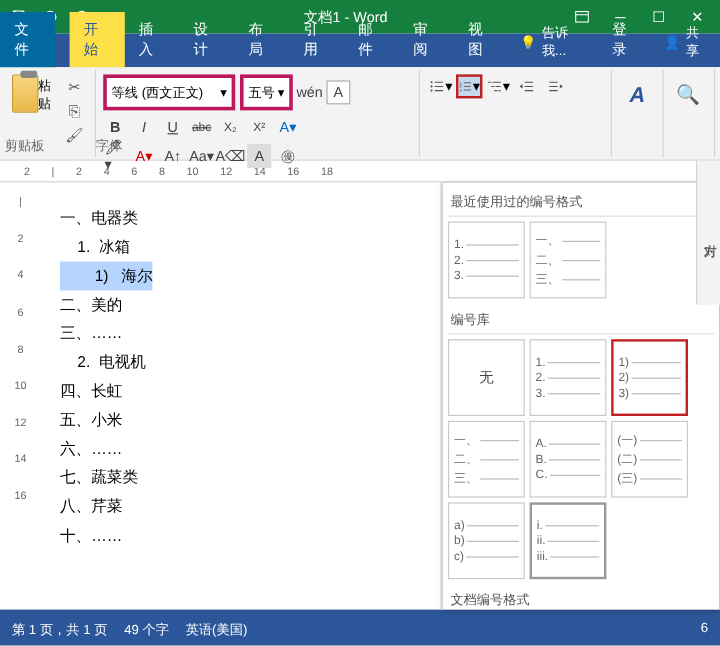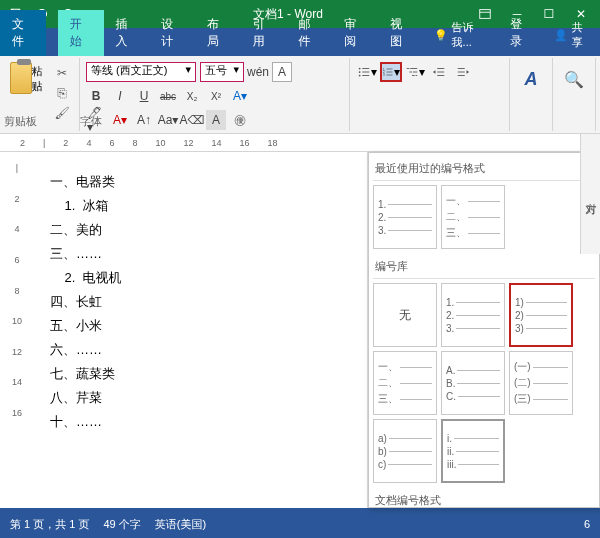--- a/index.html
+++ b/index.html
@@ -5,35 +5,35 @@
 *{box-sizing:border-box;margin:0;padding:0;font-family:"Microsoft YaHei",sans-serif}
 body{width:600px;height:538px;background:#fff;overflow:hidden;font-size:12px}
 .titlebar{height:28px;background:#15803d;color:#fff;display:flex;align-items:center;padding:0 4px}
 .qat{display:flex;gap:2px;align-items:center}
 .qat-btn{width:24px;height:24px;display:flex;align-items:center;justify-content:center;color:#fff}
 .title{flex:1;text-align:center;font-size:12px}
 .winctl{display:flex;gap:2px}
 .winctl-btn{width:30px;height:24px;display:flex;align-items:center;justify-content:center;color:#fff}
 .tabs{height:28px;background:#2b579a;display:flex;align-items:flex-end;color:#fff}
 .tab{padding:6px 12px;font-size:12px;cursor:pointer}
-.tab.active{background:#5eead4;color:#2b579a}
+.tab.active{background:#fde047;color:#2b579a}
 .tab.file{background:#0369a1;margin-right:12px}
 .tell{padding:6px 10px;font-size:11px;display:flex;align-items:center;gap:4px}
 .ribbon{height:78px;background:#f3f3f3;border-bottom:1px solid #d4d4d4;display:flex;padding:2px 4px}
 .group{border-right:1px solid #d4d4d4;padding:0 6px;display:flex;flex-direction:column;position:relative}
 .group-label{position:absolute;bottom:2px;left:0;right:0;font-size:11px;color:#666}
 .clip{display:flex;align-items:flex-start;gap:4px;padding-top:4px}
 .paste{display:flex;flex-direction:row;align-items:center;width:38px}
 .paste-icon{width:28px;height:32px;background:linear-gradient(#f8d77e,#e8b84a);border:1px solid #c89830;border-radius:2px;position:relative}
 .paste-icon::before{content:"";position:absolute;top:-4px;left:6px;width:14px;height:6px;background:#888;border-radius:2px}
 .copycut{display:flex;flex-direction:column;gap:2px;padding-top:2px}
 .small-btn{width:20px;height:18px;display:flex;align-items:center;justify-content:center;font-size:12px;color:#555}
 .font-group{flex:1;padding-top:4px}
 .font-row{display:flex;gap:4px;align-items:center;margin-bottom:4px}
-.combo{border:1px solid #be185d;background:#fff;height:20px;display:flex;align-items:flex-start;padding:0 4px;font-size:11px}
+.combo{border:3px solid #be185d;background:#fff;height:30px;display:flex;align-items:center;padding:0 4px;font-size:11px}
 .fontname{width:110px}
 .fontsize{width:44px}
 .sq-btn{width:20px;height:20px;border:1px solid transparent;display:flex;align-items:center;justify-content:center;font-size:12px;color:#444}
 .sq-btn.boxed{border:1px solid #ababab;background:#fff}
 .para-group{padding-top:4px;width:160px}
 .para-row{display:flex;gap:2px;align-items:center;margin-bottom:4px}
 .list-btn{width:22px;height:20px;display:flex;align-items:center;justify-content:center;position:relative}
 .list-btn.active{background:#c5d8ec;border:1px solid #2b579a}
 .list-btn.outlined{border:2px solid #c02020}
 .style-group{padding-top:6px}
@@ -221,20 +221,21 @@
         <span>4</span>
         <span>6</span>
         <span>8</span>
         <span>10</span>
         <span>12</span>
         <span>14</span>
         <span>16</span>
       </div>
     <div class="doc-line">一、电器类</div>
     <div class="doc-line">    1.  冰箱</div>
+    <div><span class="doc-line sel">        1)   海尔</span></div>
     <div class="doc-line">二、美的</div>
     <div class="doc-line">三、……</div>
     <div class="doc-line">    2.  电视机</div>
     <div class="doc-line">四、长虹</div>
     <div class="doc-line">五、小米</div>
     <div class="doc-line">六、……</div>
     <div class="doc-line">七、蔬菜类</div>
     <div class="doc-line">八、芹菜</div>
     <div class="doc-line">十、……</div>
   </div>

